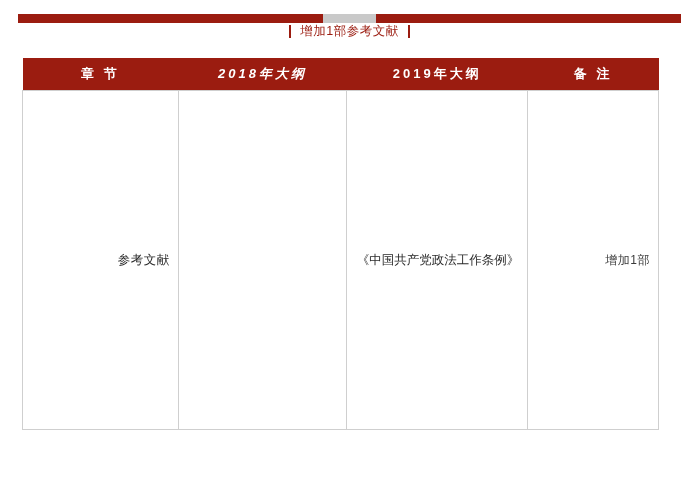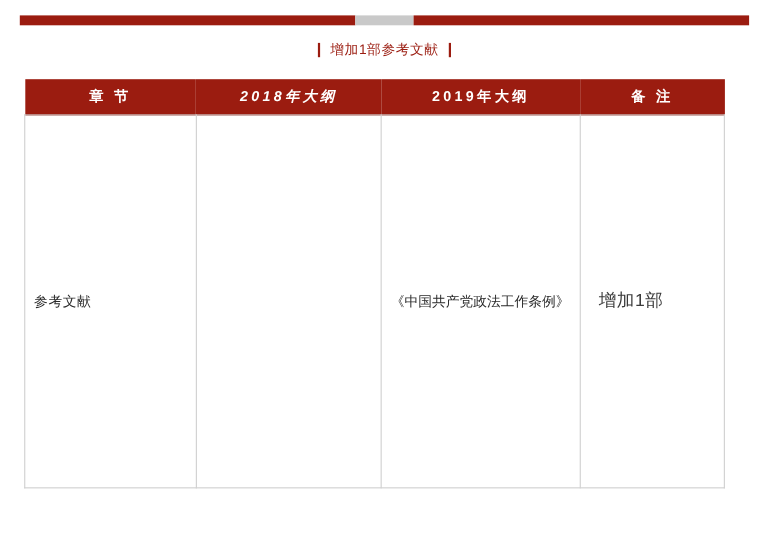--- a/index.html
+++ b/index.html
@@ -57,21 +57,20 @@
     left: 54%;
     width: 46%;
     background: #9b1c10;
   }
 
   
   .subtitle-wrap {
     display: flex;
     align-items: center;
     justify-content: center;
-    margin-top: 14px;
     gap: 9px;
   }
   .subtitle-bar {
     width: 2px;
     height: 13px;
     background: #9b1c10;
     display: inline-block;
   }
   .subtitle {
     font-size: 12.5px;
@@ -102,28 +101,28 @@
   }
   table.cmp thead th.col-chapter { width: 24.5%; }
   table.cmp thead th.col-2018    { width: 26.5%; font-style: italic; }
   table.cmp thead th.col-2019    { width: 28.5%; }
   table.cmp thead th.col-note    { width: 20.5%; }
 
   table.cmp tbody td {
     border: 1px solid #cfcfcf;
     height: 330px;
     vertical-align: middle;
-    text-align: left;
+    text-align: right;
     font-size: 12.5px;
     color: #2a2a2a;
     padding: 4px 8px;
     line-height: 1.5;
   }
   table.cmp tbody td.note {
-    font-size: 16px;
+    font-size: 12px;
     color: #3a3a3a;
     letter-spacing: 0.5px;
     padding-left: 16px;
   }
   table.cmp tbody td.chapter {
     letter-spacing: 0.5px;
   }
   table.cmp tbody td.empty {
     
   }

